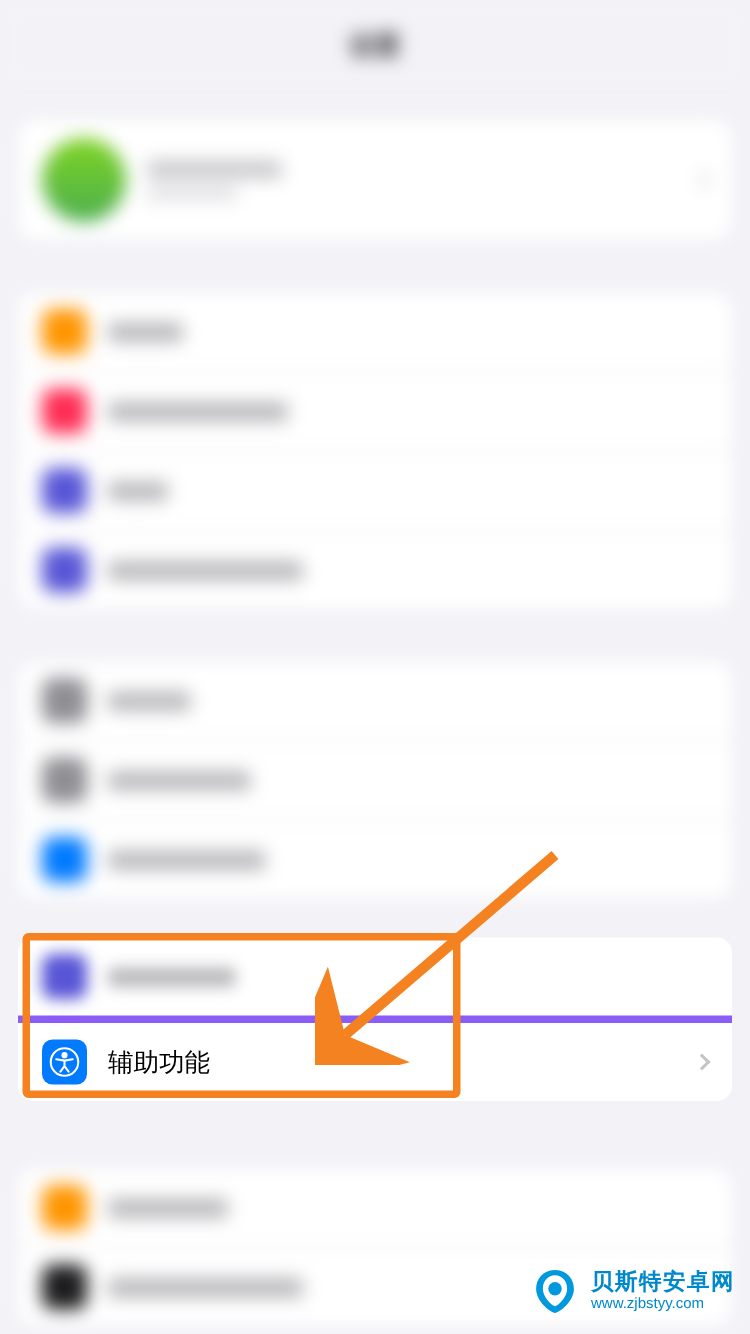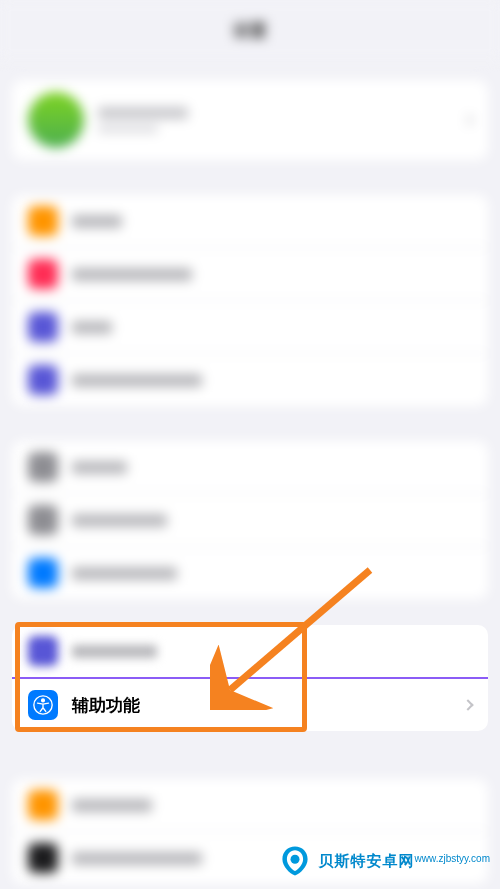--- a/index.html
+++ b/index.html
@@ -94,21 +94,21 @@
       overflow: hidden;
       z-index: 5;
     }
     .sharp-row {
       display: flex;
       align-items: center;
       padding: 11px 16px;
       gap: 14px;
       min-height: 52px;
     }
-    .sharp-row + .sharp-row { border-top: 2px solid #8b5cf6; font-weight: bold; }
+    .sharp-row + .sharp-row { border-top: 5px solid #8b5cf6; }
     .sharp-row.blurred { filter: blur(5px); }
     .a11y-icon {
       width: 30px;
       height: 30px;
       border-radius: 7px;
       background: #007aff;
       display: flex;
       align-items: center;
       justify-content: center;
       flex-shrink: 0;
@@ -142,21 +142,21 @@
       gap: 6px;
       z-index: 20;
     }
     .wm-logo {
       width: 36px;
       height: 36px;
       display: flex;
       align-items: center;
       justify-content: center;
     }
-    .wm-text { display: flex; flex-direction: row; line-height: 1.1; }
+    .wm-text { display: flex; flex-direction: column; line-height: 1.1; }
     .wm-cn { font-size: 15px; font-weight: 700; color: #0088cc; letter-spacing: 1px; }
     .wm-en { font-size: 10px; color: #0088cc; }
   </style>
 </head>
 <body>
 
 <div class="blur-layer">
   <div class="header">
     <span class="header-title">设置</span>
   </div>

